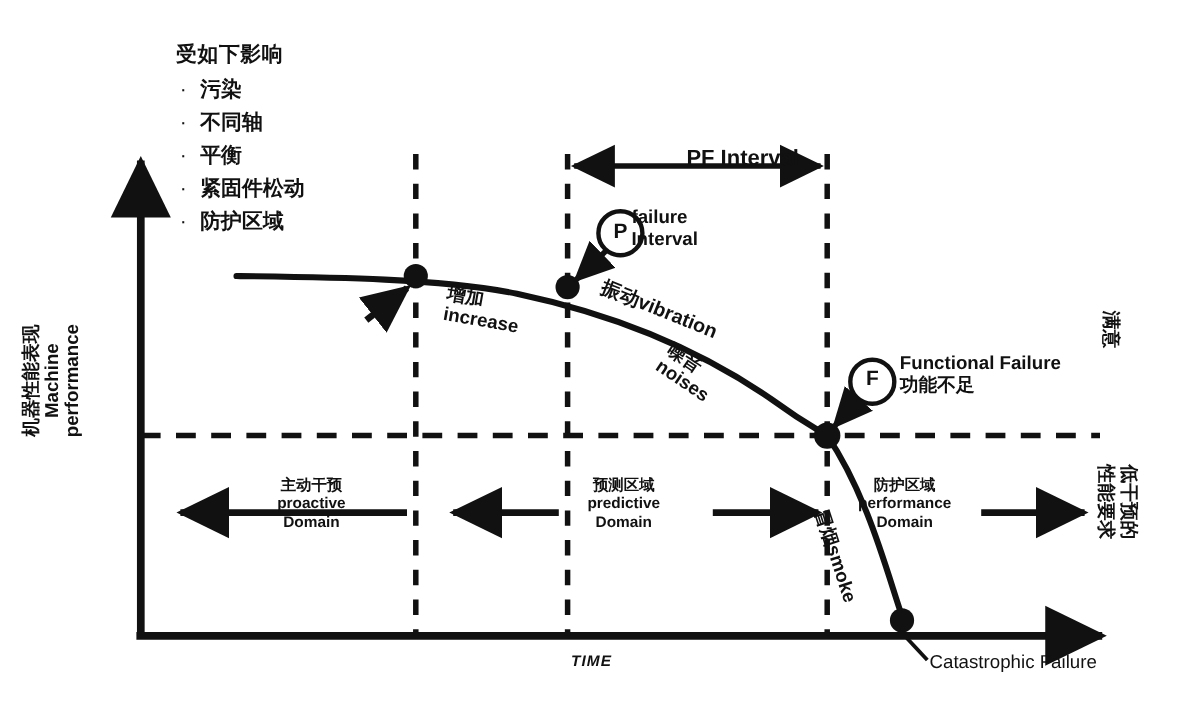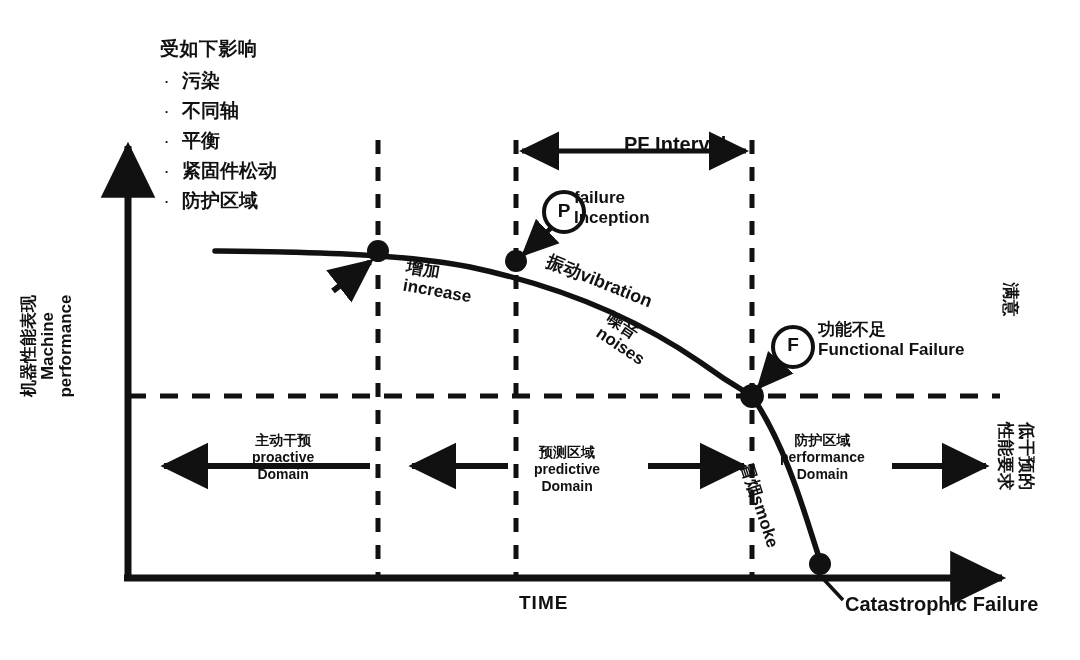--- a/index.html
+++ b/index.html
@@ -20,21 +20,21 @@
   #influences ul{list-style:none;margin:6px 0 0 0;padding:0;}
   #influences li{font-size:19px;font-weight:bold;margin:4px 0;display:flex;align-items:center;}
   #influences li .dot{display:inline-block;width:14px;text-align:center;font-size:13px;margin-right:8px;}
 
   
   #ylabel{
     position:absolute;left:-62px;top:318px;width:220px;
     transform:rotate(-90deg);transform-origin:50% 50%;
     text-align:center;font-size:17px;font-weight:bold;line-height:1.1;
   }
-  #timelabel{position:absolute;left:519px;top:592px;font-size:19px;font-weight:bold;letter-spacing:1px;}
+  #timelabel{position:absolute;left:519px;top:592px;font-size:14px;font-weight:bold;letter-spacing:1px;font-style:italic;}
 
   
   #satisfied{
     position:absolute;left:955px;top:288px;width:110px;
     transform:rotate(90deg);transform-origin:50% 50%;
     font-size:17px;font-weight:bold;text-align:center;
   }
   #lowintervene{
     position:absolute;left:931px;top:435px;width:170px;
     transform:rotate(90deg);transform-origin:50% 50%;
@@ -65,25 +65,25 @@
     transform:rotate(34deg);transform-origin:0 0;line-height:1.05;
   }
   #smoke{
     position:absolute;left:757px;top:460px;font-size:17px;font-weight:bold;
     transform:rotate(72deg);transform-origin:0 0;
   }
 
   
   .domain{position:absolute;font-size:14px;font-weight:bold;line-height:1.22;text-align:center;}
   #domain-proactive{left:252px;top:432px;}
-  #domain-predictive{left:534px;top:444px;}
+  #domain-predictive{left:534px;top:432px;}
   #domain-protective{left:780px;top:432px;}
 
   
-  #catastrophic{position:absolute;left:845px;top:592px;font-size:20px;font-weight:bold;line-height:1.2;}
+  #catastrophic{position:absolute;left:845px;top:592px;font-size:17px;font-weight:normal;line-height:1.2;}
 
   .circ-letter{
     position:absolute;font-size:19px;font-weight:bold;
     width:36px;text-align:center;
   }
   #p-letter{left:546px;top:200px;}
   #f-letter{left:775px;top:334px;}
 </style>
 </head>
 <body>
@@ -176,27 +176,27 @@
     <div>Machine</div>
     <div>performance</div>
   </div>
   <div id="timelabel">TIME</div>
 
   <div id="pfinterval">PF Interval</div>
 
   <div class="circ-letter" id="p-letter">P</div>
   <div id="p-text">
     <div>failure</div>
-    <div>Inception</div>
+    <div>Interval</div>
   </div>
 
   <div class="circ-letter" id="f-letter">F</div>
   <div id="f-text">
+    <div>Functional Failure</div>
     <div>功能不足</div>
-    <div>Functional Failure</div>
   </div>
 
 
   <div id="increase">
     <div>增加</div>
     <div>increase</div>
   </div>
   <div id="vibration">振动vibration</div>
   <div id="noises">
     <div>噪音</div>

